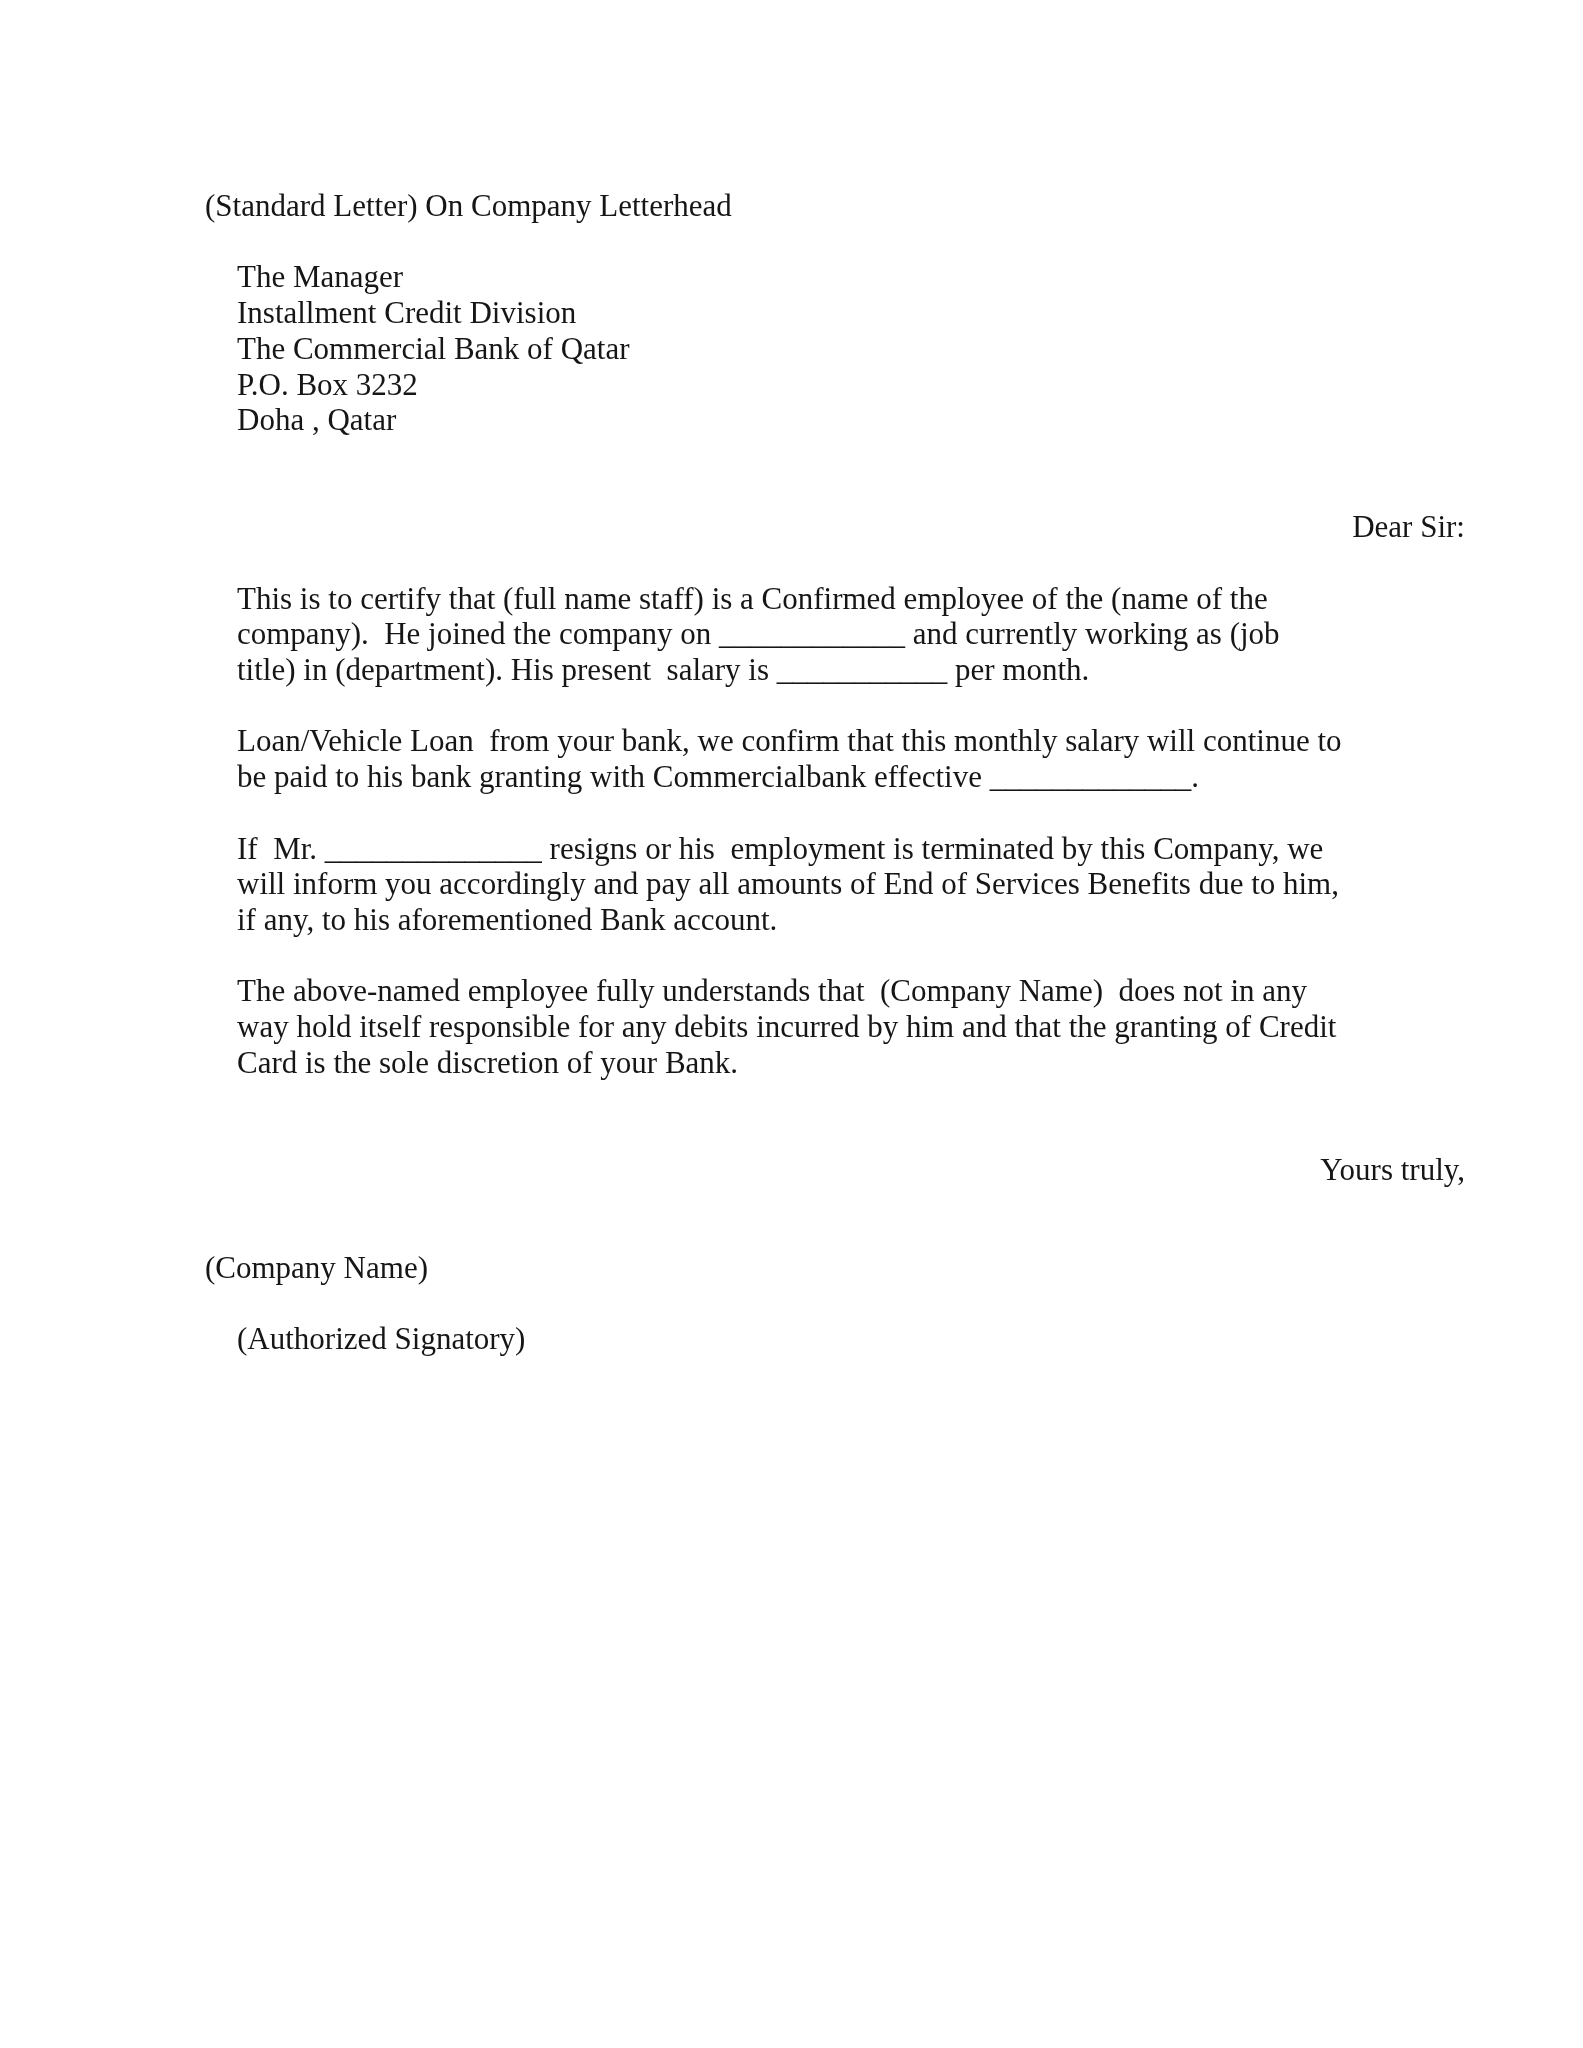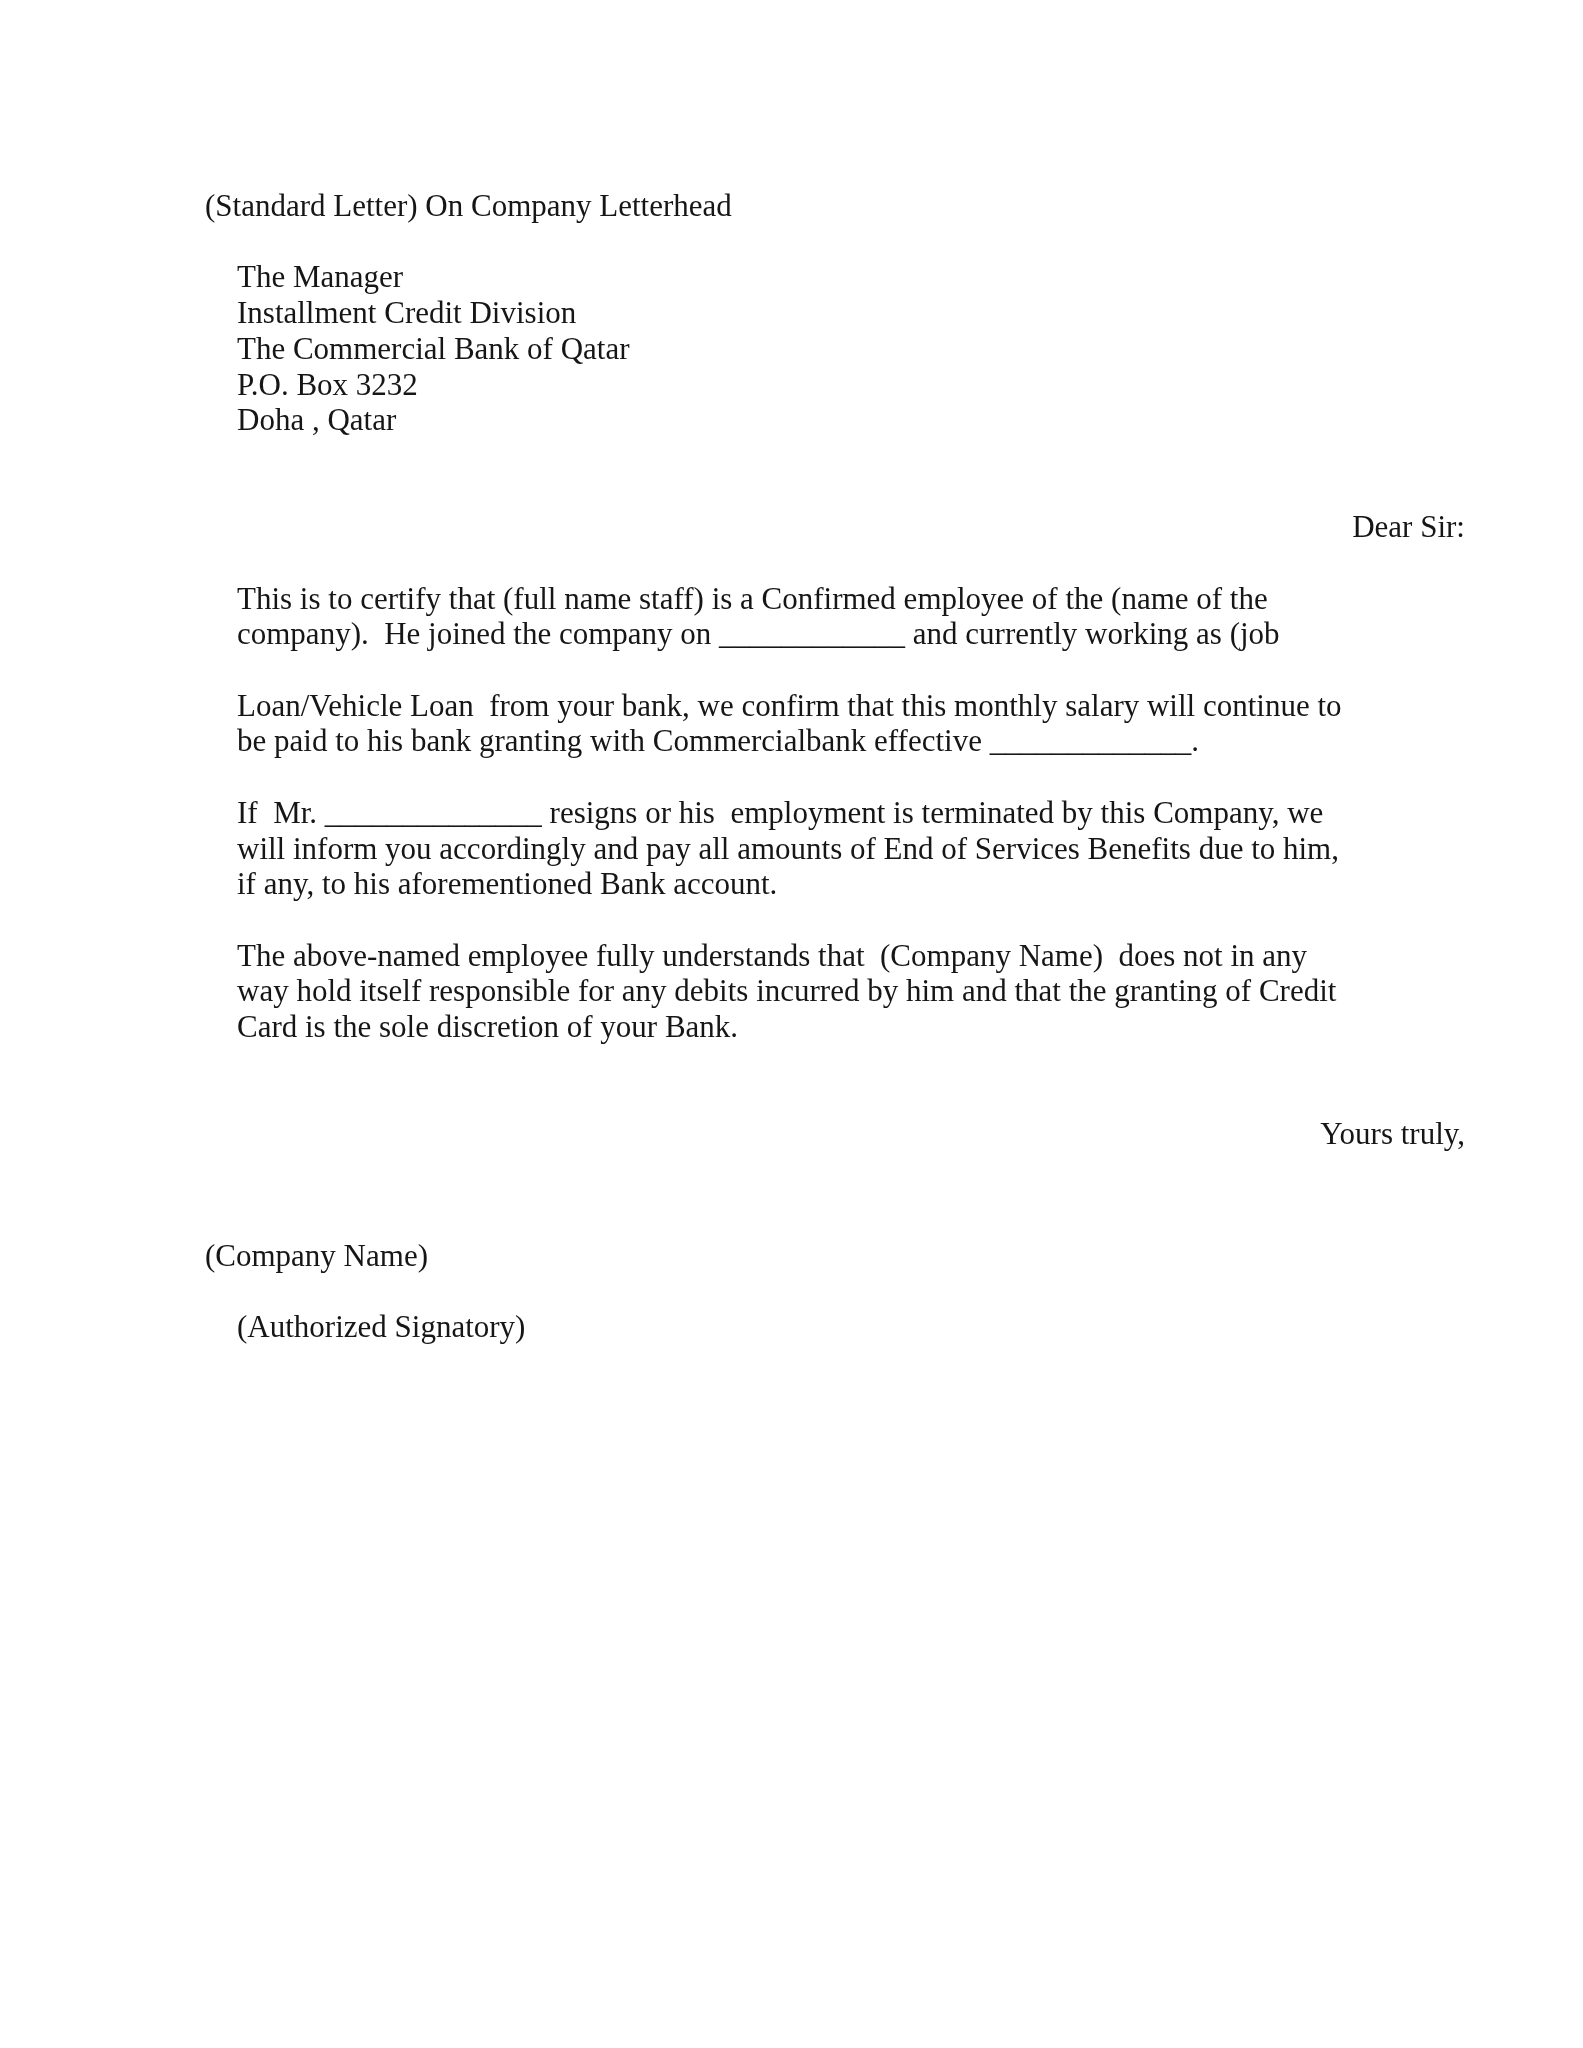--- a/index.html
+++ b/index.html
@@ -24,21 +24,21 @@
     font-size: 31px;
     line-height: 35.7px;
     font-family: "Liberation Serif", "DejaVu Serif", serif;
   }
   .line {
     min-height: 35.7px;
     white-space: pre;
   }
   .gap-1 { margin-top: 35.7px; margin-left: 32px; }
   .gap-2 { margin-top: 71.4px; text-align: right; }
-  .gap-3 { margin-top: 86px; }
+  .gap-3 { margin-top: 62px; }
 </style>
 </head>
 <body>
 
 <div class="page">
   <div class="letter">
 
     <div class="line">(Standard Letter) On Company Letterhead</div>
 
     <div class="gap-1">
@@ -47,20 +47,21 @@
       <div class="line">The Commercial Bank of Qatar</div>
       <div class="line">P.O. Box 3232</div>
       <div class="line">Doha , Qatar</div>
     </div>
 
     <div class="line gap-2">Dear Sir:</div>
 
     <div class="gap-1">
       <div class="line">This is to certify that (full name staff) is a Confirmed employee of the (name of the</div>
       <div class="line">company).  He joined the company on ____________ and currently working as (job</div>
+      <div class="line">title) in (department). His present  salary is ___________ per month.</div>
     </div>
 
     <div class="gap-1">
       <div class="line">Loan/Vehicle Loan  from your bank, we confirm that this monthly salary will continue to</div>
       <div class="line">be paid to his bank granting with Commercialbank effective _____________.</div>
     </div>
 
     <div class="gap-1">
       <div class="line">If  Mr. ______________ resigns or his  employment is terminated by this Company, we</div>
       <div class="line">will inform you accordingly and pay all amounts of End of Services Benefits due to him,</div>

